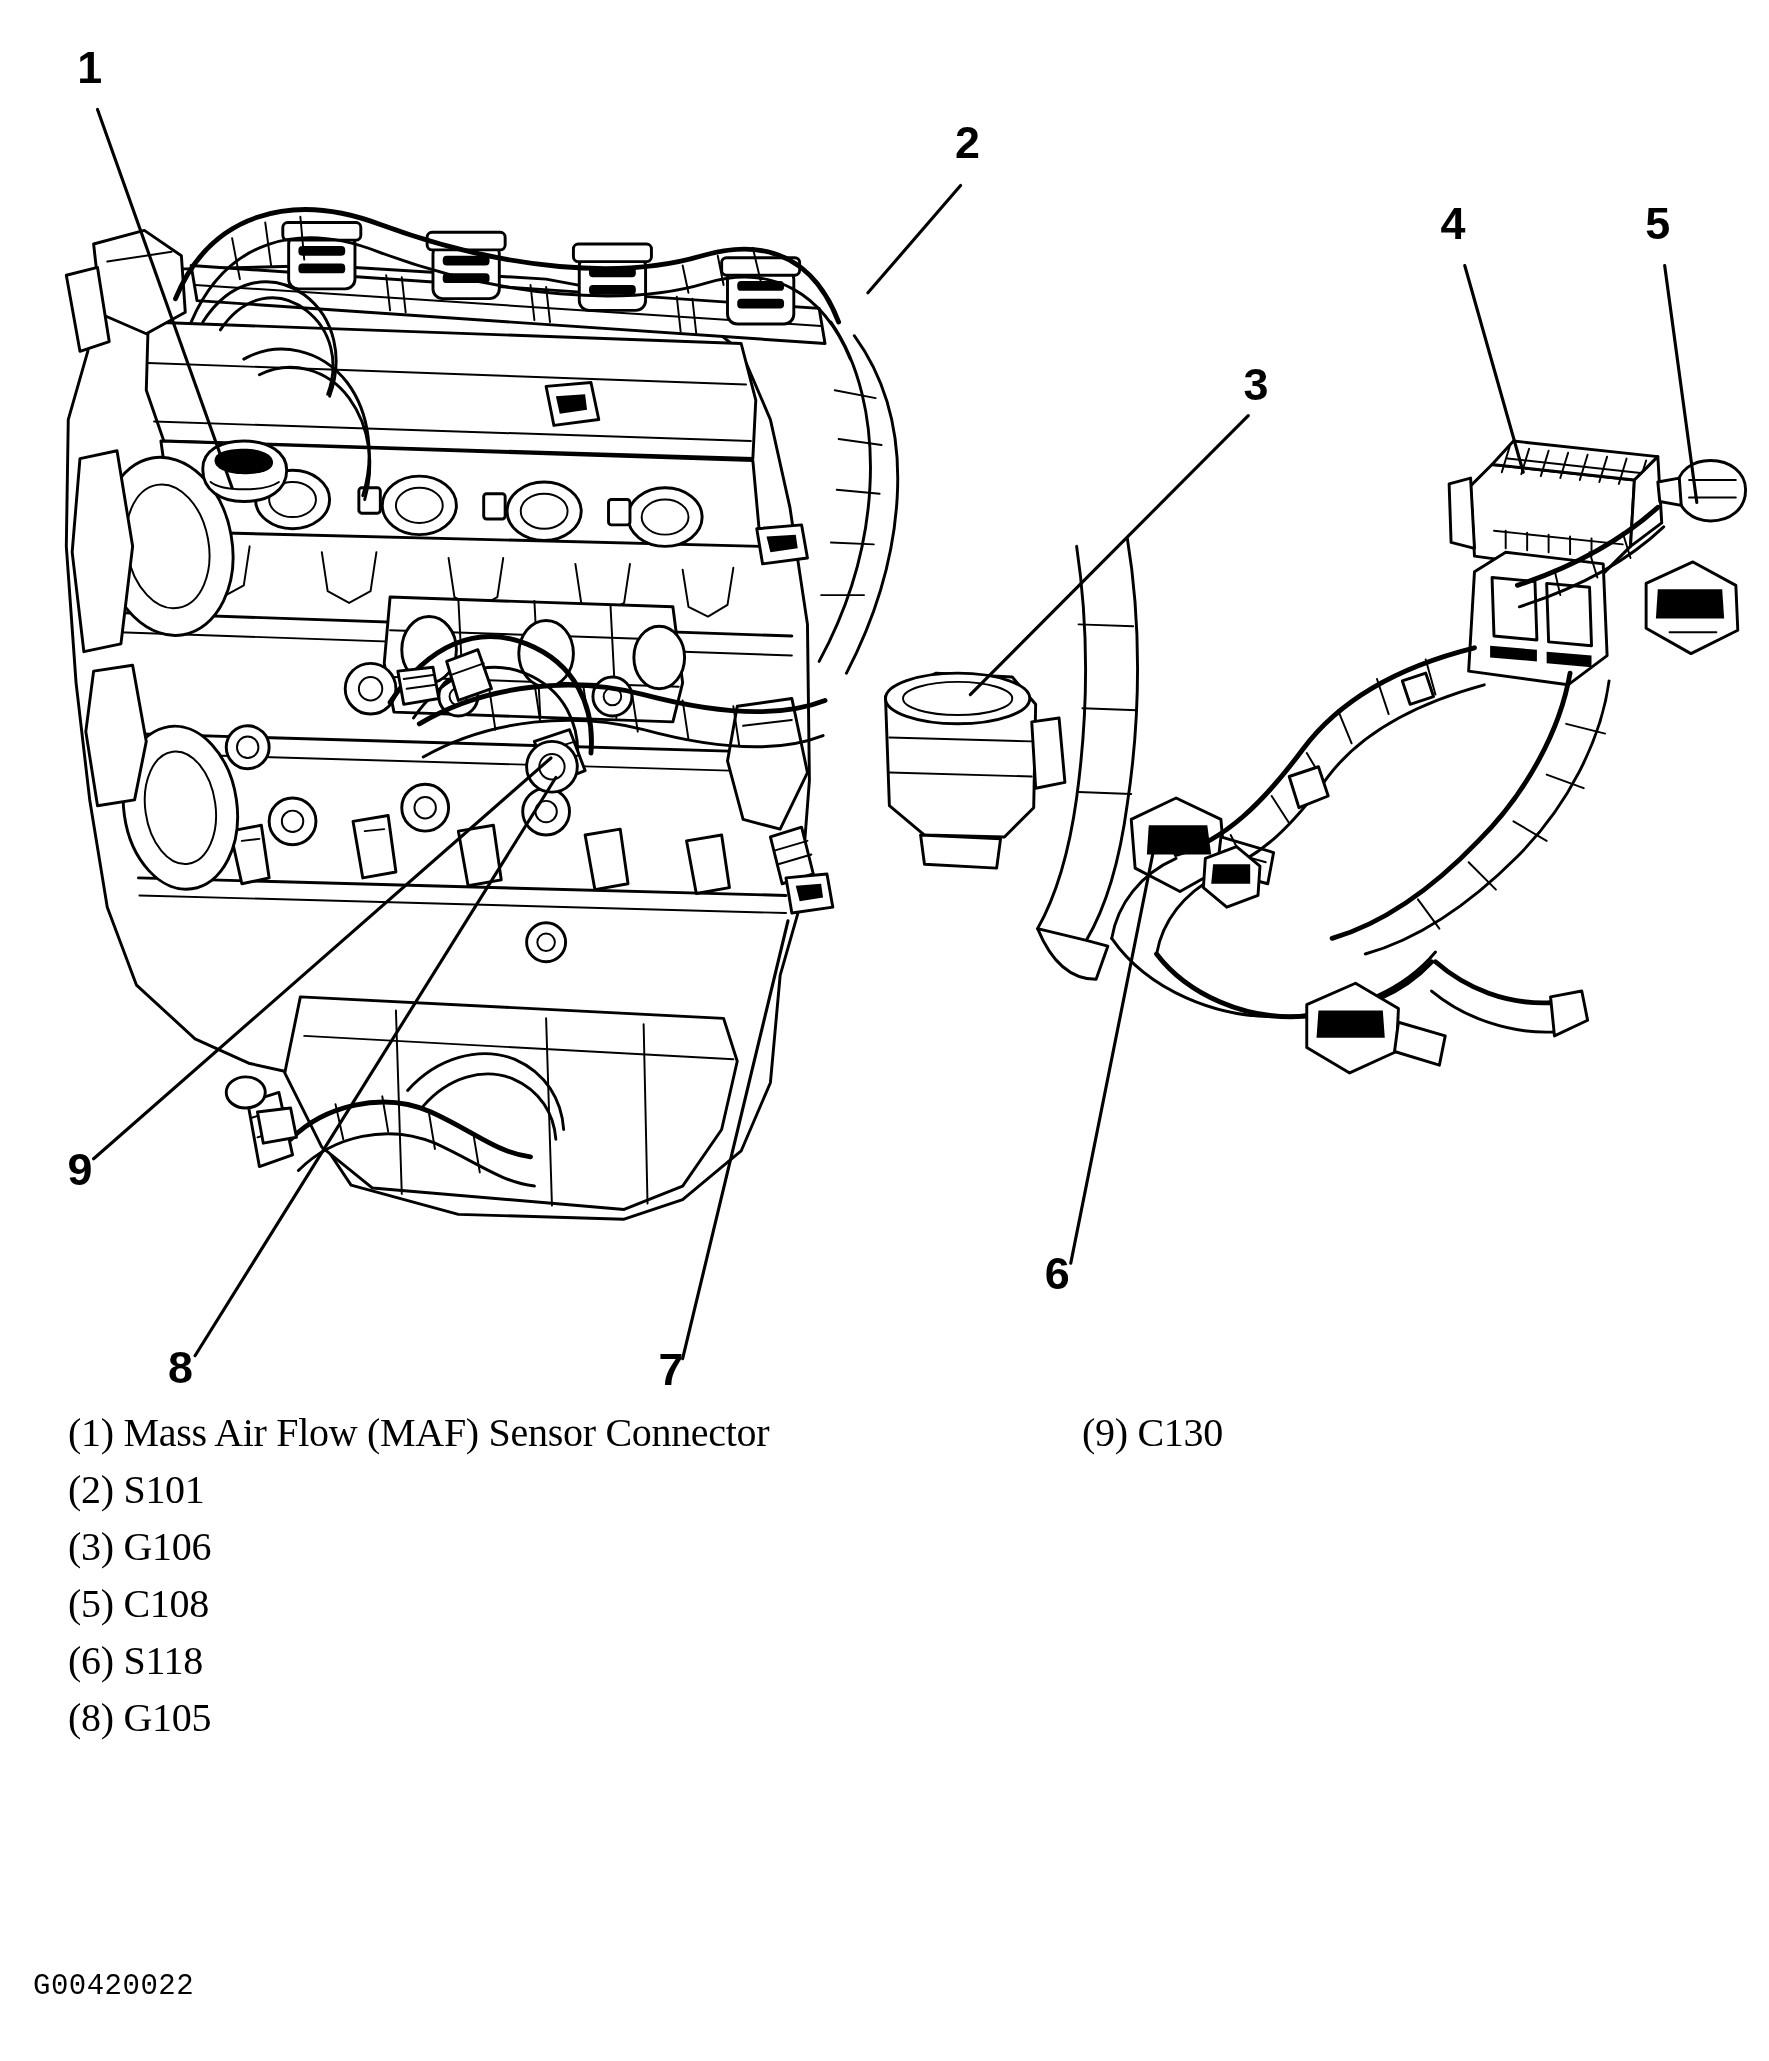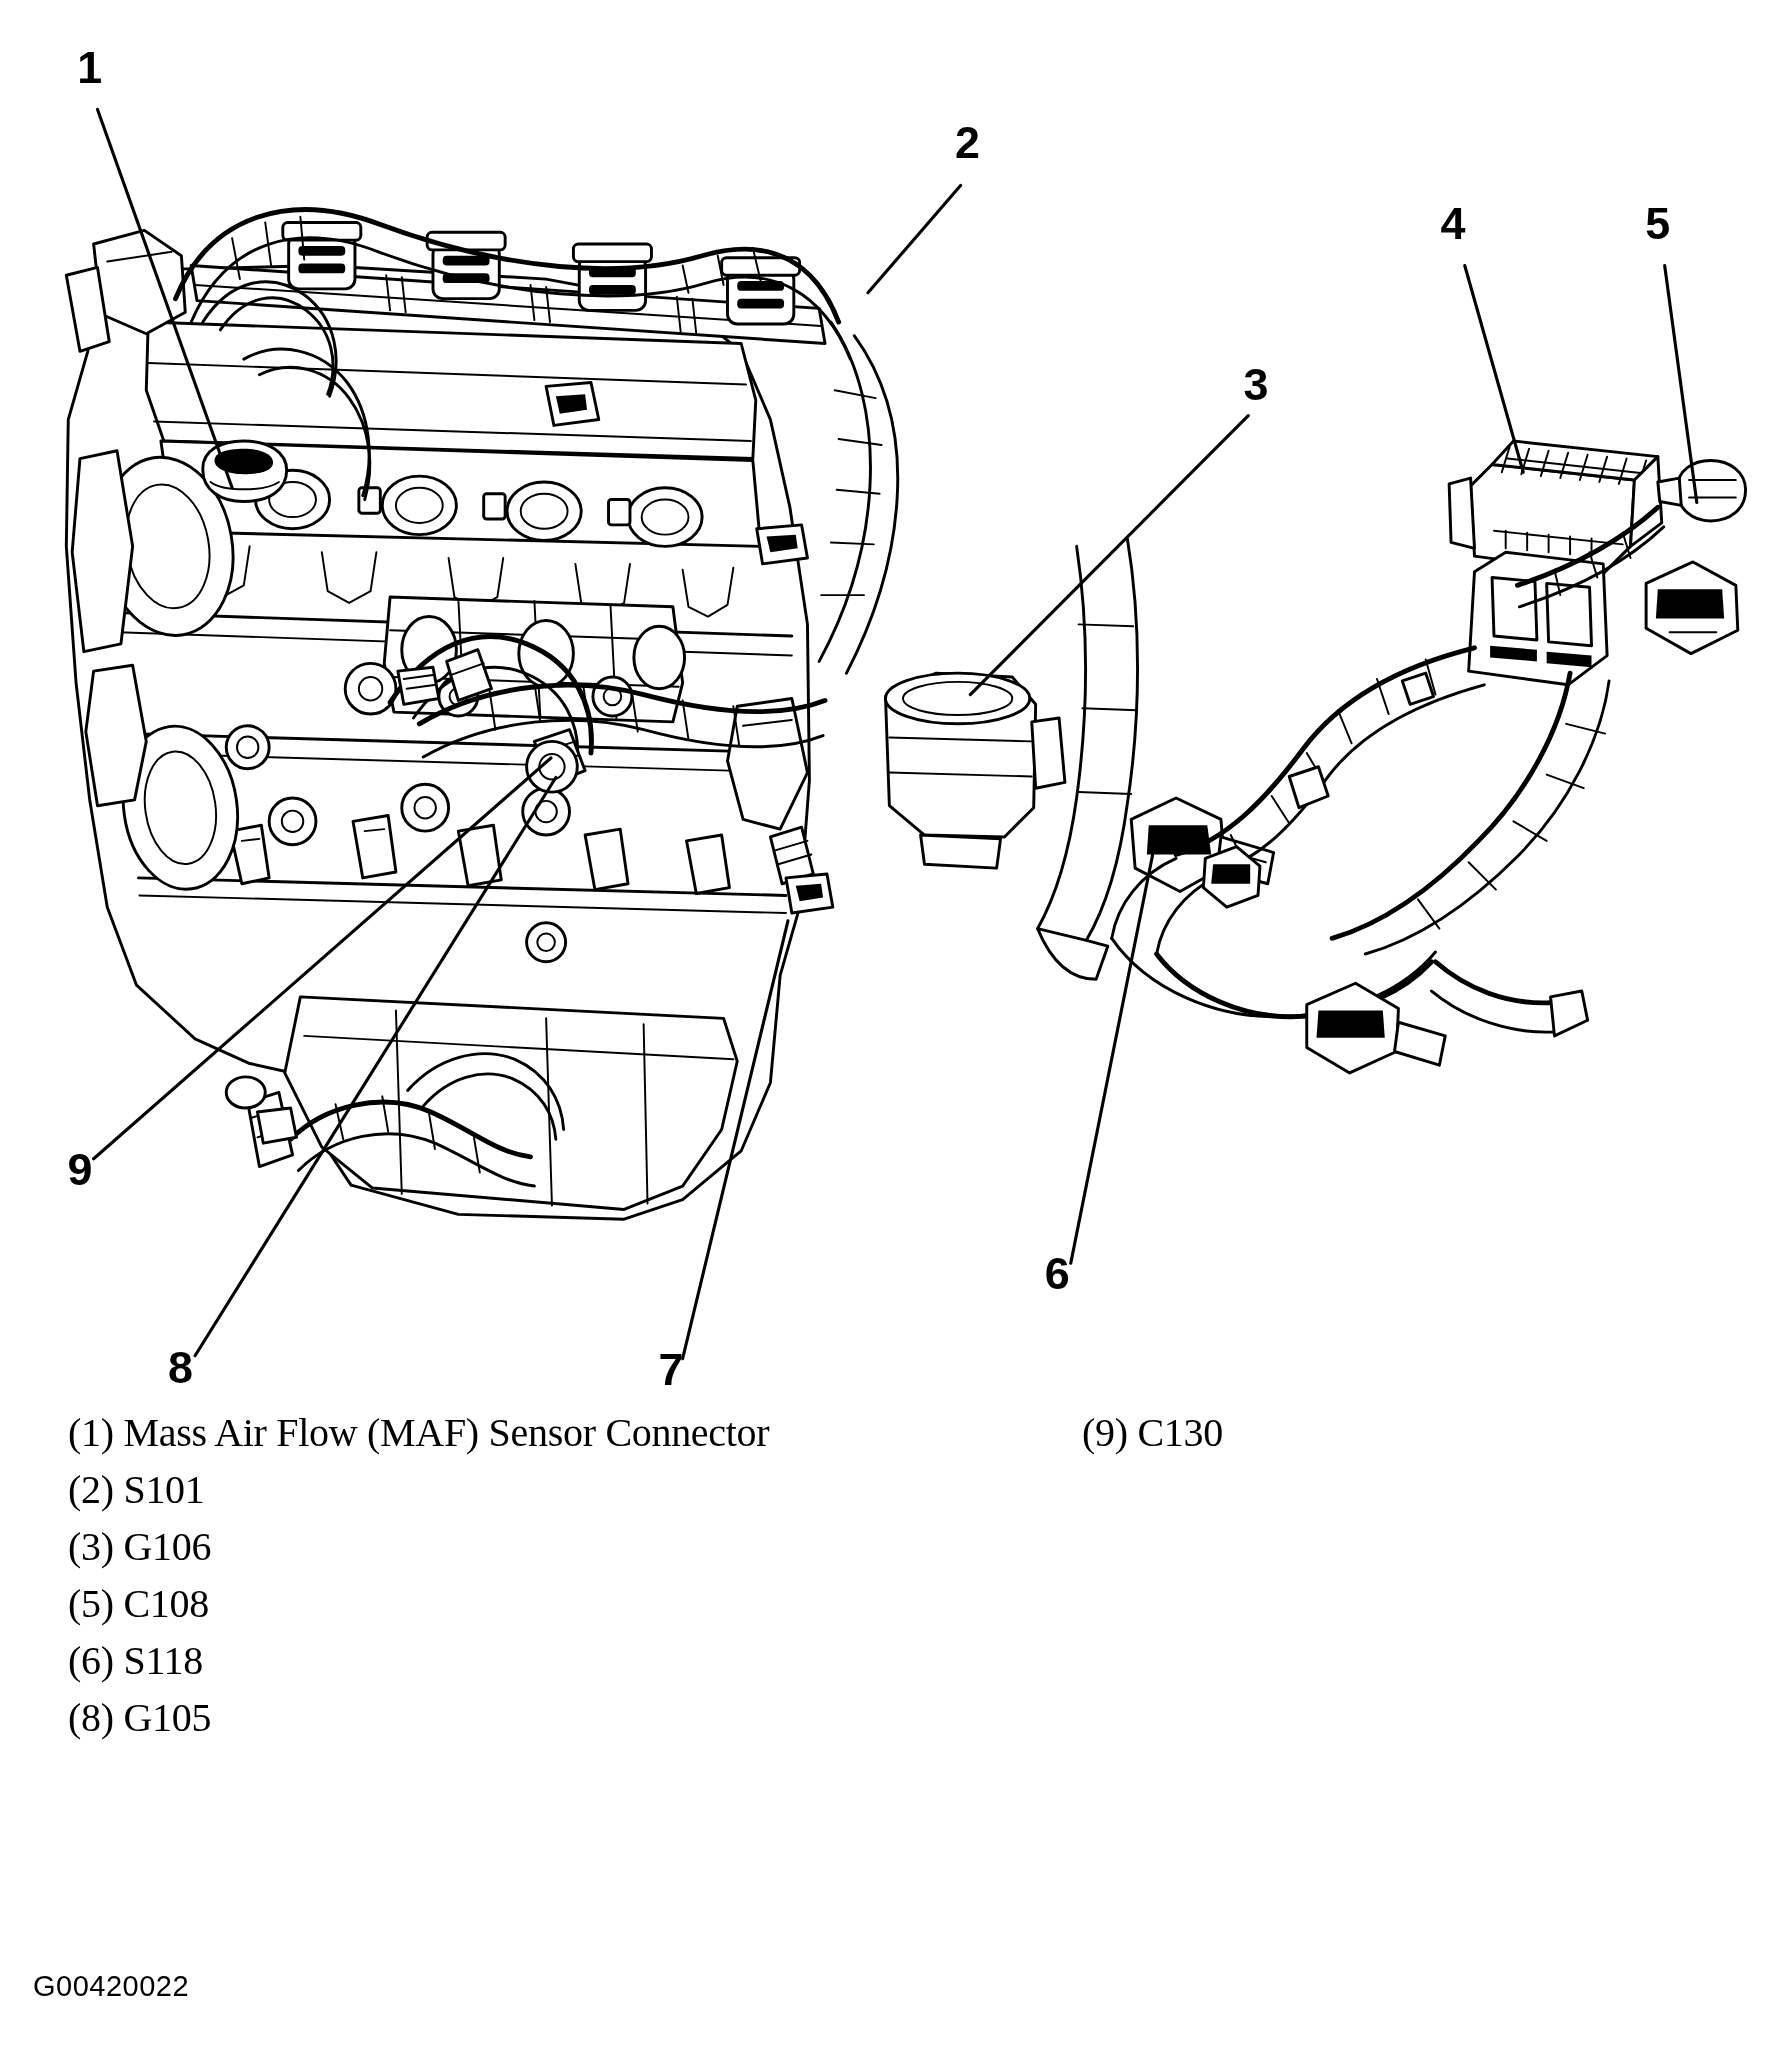--- a/index.html
+++ b/index.html
@@ -47,21 +47,21 @@
     font-family: "Liberation Serif", "DejaVu Serif", serif;
     font-size: 40px;
     line-height: 57px;
     white-space: nowrap;
     letter-spacing: -0.3px;
   }
   .figure-code {
     position: absolute;
     left: 33px;
     top: 1970px;
-    font-family: Liberation Sans, sans-serif;
+    font-family: Liberation Mono, monospace;
     font-size: 29px;
     letter-spacing: 0.5px;
   }
   .callout-label {
     font-family: "Liberation Sans", "DejaVu Sans", sans-serif;
     font-size: 46px;
     font-weight: 700;
   }
   svg text { fill: #000; }
 </style>

